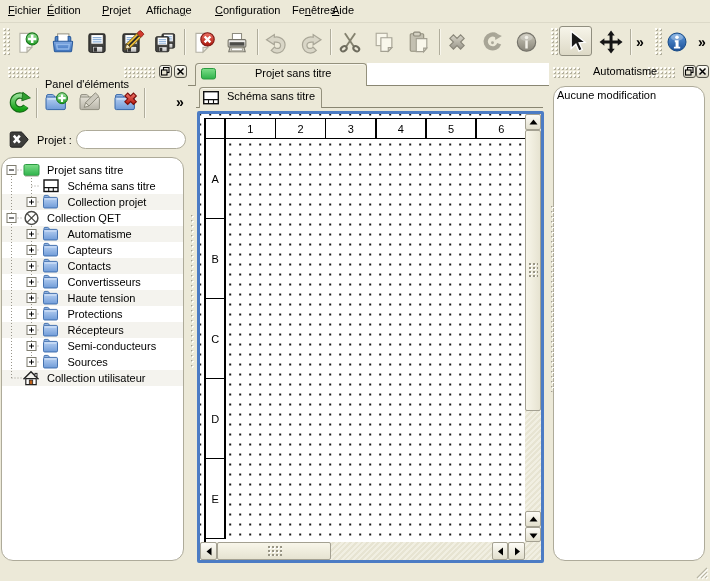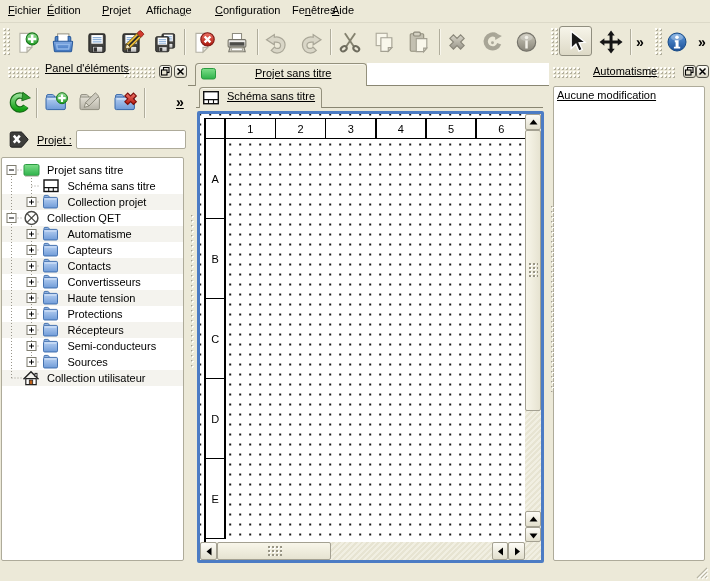--- a/index.html
+++ b/index.html
@@ -1,26 +1,26 @@
 <!DOCTYPE html>
 <html><head>
 <meta charset="utf-8">
 <style>
   html,body{margin:0;padding:0;}
   body{width:710px;height:581px;overflow:hidden;background:#ece9d8;
        font-family:"Liberation Sans",sans-serif;font-size:11px;color:#000;}
-  .abs{position:absolute;text-decoration:underline;}
+  .abs{position:absolute;}
   #root{position:relative;width:710px;height:581px;}
   .handle{background-image:radial-gradient(circle at 1.1px 1.1px,#fffef9 1.1px,rgba(0,0,0,0) 1.3px),radial-gradient(circle at 1.1px 1.1px,#b3b09e 1.1px,rgba(0,0,0,0) 1.3px);
           background-size:4px 4px;background-position:0 0,1px 1px;}
   .tsep{width:1px;background:#b0ad9c;box-shadow:1px 0 0 #f8f6ec;}
   .menu-item{position:absolute;top:4px;white-space:nowrap;}
   .dtbtn{position:absolute;width:13px;height:13px;border:1px solid #55544a;border-radius:3px;
          background:linear-gradient(#fdfcf7,#dad7c5);box-sizing:border-box;}
-  .whitebox{position:absolute;background:#fff;border:1px solid #aeab9a;border-radius:2px;box-sizing:border-box;}
+  .whitebox{position:absolute;background:#fff;border:1px solid #aeab9a;border-radius:12px;box-sizing:border-box;}
   .sbbtn{position:absolute;border:1px solid #a4a192;border-radius:2px;box-sizing:border-box;
          background:linear-gradient(#fdfcf7,#e2dfcd);}
   .sbbtn svg{position:absolute;left:0;top:0;}
   .track{background:repeating-linear-gradient(-45deg,#f1efe2 0 2px,#e7e4d2 2px 4px);}
   .thumbv{position:absolute;border:1px solid #a4a192;border-radius:2px;box-sizing:border-box;
           background:linear-gradient(90deg,#f8f6ea,#e6e3d1);}
   .thumbh{position:absolute;border:1px solid #a4a192;border-radius:2px;box-sizing:border-box;
           background:linear-gradient(#f8f6ea,#e6e3d1);}
   .grip{position:absolute;background-image:radial-gradient(circle at 1px 1px,#989585 .8px,rgba(0,0,0,0) 1px),radial-gradient(circle at 2px 2px,#fff .8px,rgba(0,0,0,0) 1px);
         background-size:4px 4px;}
@@ -219,21 +219,21 @@
     <div class="abs tsep" style="left:630px;top:6px;height:26px;"></div>
     <div class="abs handle" style="left:551px;top:5px;width:7px;height:28px;"></div>
     <div class="abs handle" style="left:655px;top:5px;width:7px;height:28px;"></div>
     <div class="abs" style="left:559px;top:3px;width:33px;height:30px;border:1px solid #908e7f;border-radius:3px;background:linear-gradient(#f7f5ea,#ddd9c6);box-sizing:border-box;"></div>
   </div>
 
   <div class="abs" style="left:0;top:62px;width:188px;height:499px;">
 
     <div class="abs handle" style="left:8px;top:5px;width:32px;height:12px;"></div>
     <div class="abs handle" style="left:124px;top:5px;width:31px;height:12px;"></div>
-    <div class="abs" style="left:45px;top:0;text-align:right;">Panel d'éléments</div>
+    <div class="abs" style="left:45px;top:16px;text-align:right;">Panel d'éléments</div>
     <div class="dtbtn" style="left:159px;top:3px;">
       <svg width="11" height="11" viewBox="0 0 11 11" style="position:absolute;left:0;top:0;">
         <rect x="3.5" y="1.5" width="5.5" height="5" fill="none" stroke="#000" stroke-width="1.1"></rect>
         <rect x="1.5" y="4" width="5.5" height="5" fill="#e6e3d1" stroke="#000" stroke-width="1.1"></rect>
       </svg>
     </div>
     <div class="dtbtn" style="left:173.5px;top:3px;">
       <svg width="11" height="11" viewBox="0 0 11 11" style="position:absolute;left:0;top:0;">
         <path d="M2.5 2.5 L8.5 8.5 M8.5 2.5 L2.5 8.5" stroke="#000" stroke-width="1.5" fill="none"></path>
       </svg>

